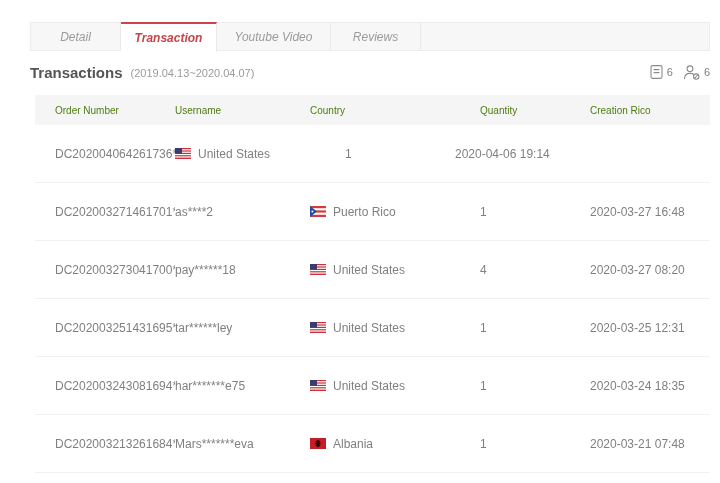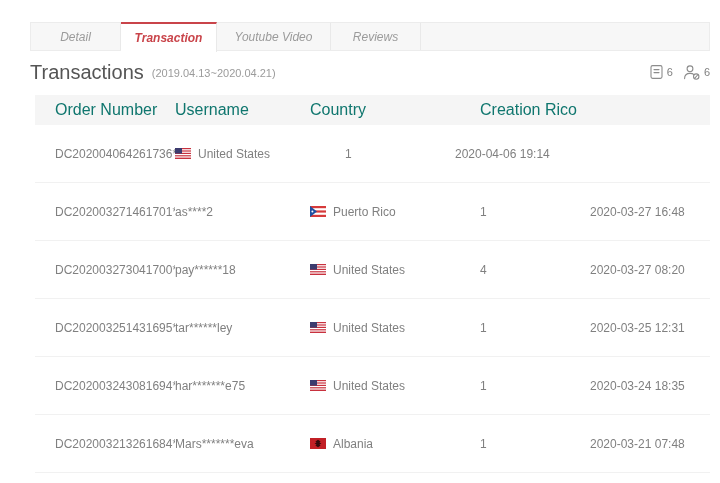--- a/index.html
+++ b/index.html
@@ -12,31 +12,31 @@
     background:#f7f7f7; border:1px solid #ececec; display:flex;font-style:italic; }
   .tab { height:100%; display:flex; align-items:center; justify-content:center;
     font-size:12px; color:#9b9b9b; border-right:1px solid #e9e9e9; cursor:pointer;
     background:#f7f7f7; position:relative; }
   .tab.active { background:#ffffff; color:#c9444a; font-weight:bold;
     border-top:2px solid #c9444a; margin-top:-1px; height:30px;text-align:center; }
 
   
   .headrow { position:absolute; left:30px; top:61px; width:680px; height:22px;
     display:flex; align-items:center; }
-  .title { font-size:20px; font-weight:normal; color:#555555; }
+  .title { font-size:15px; font-weight:bold; color:#555555; }
   .daterange { font-size:11px; color:#9b9b9b; margin-left:8px; padding-top:2px; }
   .stats { margin-left:auto; display:flex; align-items:center; color:#7f7f7f; font-size:11px; }
   .stat { display:flex; align-items:center; gap:3px; }
   .stat + .stat { margin-left:10px; }
   .stat svg { display:block; }
 
   
   .table { position:absolute; left:35px; top:95px; width:675px; }
   .thead { height:30px; background:#f5f5f5; display:flex; align-items:center;
-    color:#0f766e; font-size:16px; }
+    color:#4d7c0f; font-size:10px; }
   .trow { height:58px; display:flex; align-items:center;
     border-bottom:1px solid #f1f1f1; color:#808080; font-size:12px; }
   .td, .th { overflow:hidden; white-space:nowrap; }
   .c1 { width:140px; padding-left:20px; }
   .c2 { width:135px; }
   .c3 { width:170px; display:flex; align-items:center; }
   .c4 { width:110px; }
   .c5 { flex:1; }
   .flag { width:16px; height:11px; margin-right:7px; display:inline-block;
     line-height:0; box-shadow:0 0 0 1px rgba(0,0,0,0.06) inset; }
@@ -49,21 +49,21 @@
 
   <div class="tabbar">
       <div class="tab" style="width: 90px;">Detail</div>
       <div class="tab active" style="width: 96px;">Transaction</div>
       <div class="tab" style="width: 114px;">Youtube Video</div>
       <div class="tab" style="width: 90px;">Reviews</div>
     </div>
 
   <div class="headrow">
     <span class="title">Transactions</span>
-    <span class="daterange">(2019.04.13~2020.04.21)</span>
+    <span class="daterange">(2019.04.13~2020.04.07)</span>
     <div class="stats">
       <div class="stat">
         <span>
           <svg width="15" height="16" viewBox="0 0 15 16" fill="none" stroke="#8c8c8c" stroke-width="1.1" stroke-linecap="round">
             <rect x="2" y="1.6" width="11" height="12.8" rx="1.6"></rect>
             <line x1="5" y1="5.6" x2="10" y2="5.6"></line>
             <line x1="5" y1="8.6" x2="10" y2="8.6"></line>
           </svg>
         </span>
         <span>6</span>
@@ -80,20 +80,21 @@
         <span>6</span>
       </div>
     </div>
   </div>
 
   <div class="table">
     <div class="thead">
       <div class="th c1">Order Number</div>
       <div class="th c2">Username</div>
       <div class="th c3">Country</div>
+      <div class="th c4">Quantity</div>
       <div class="th c5">Creation Rico</div>
     </div>
     <div id="tbody">
         <div class="trow">
     <div class="td c1">DC202004064261736***</div>
     <div class="td c3">
       <span class="flag">
               <svg width="16" height="11" viewBox="0 0 16 11">
                 <rect width="16" height="11" fill="#fff"></rect>
                 <g fill="#c8313e">

